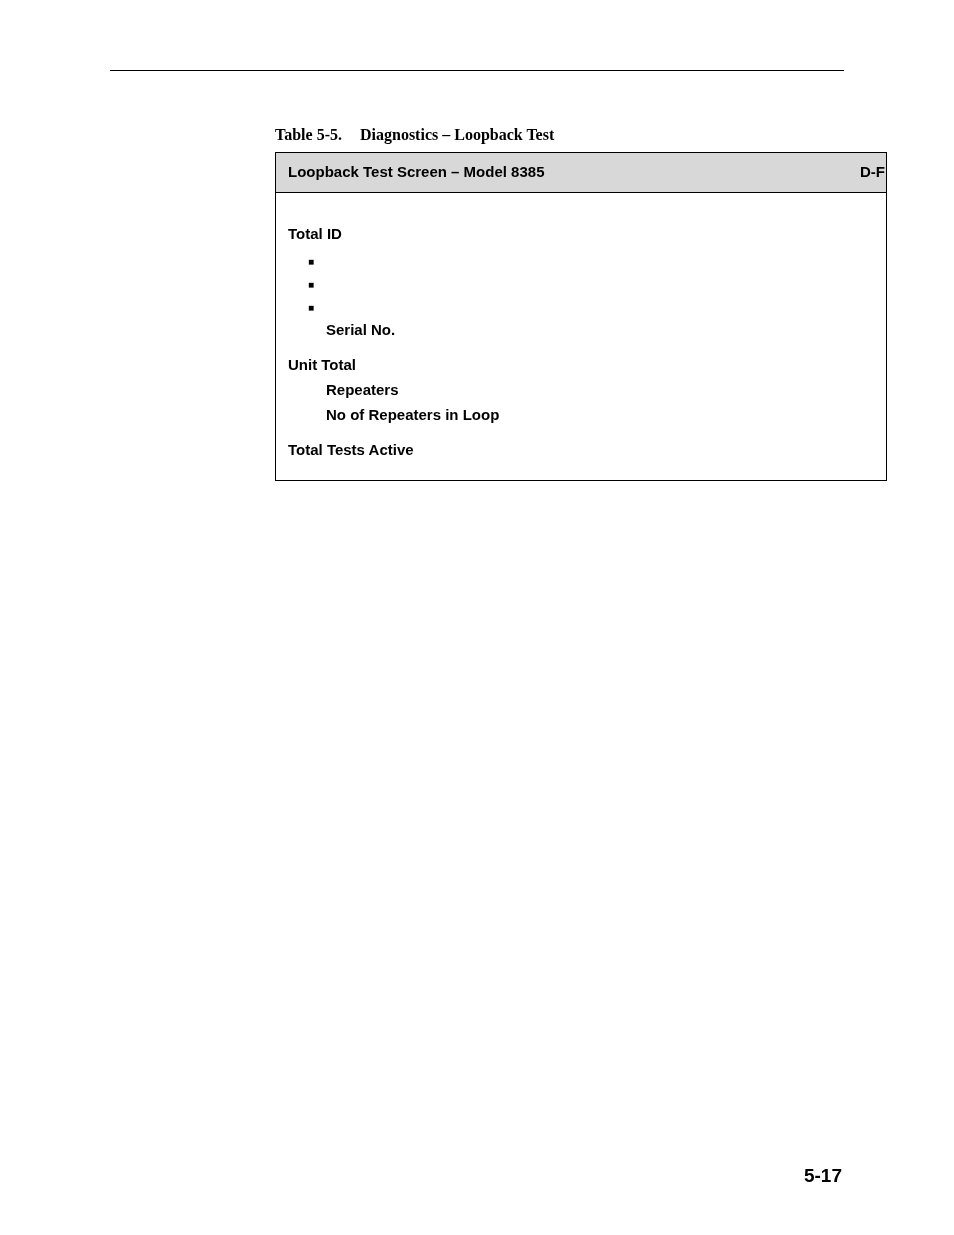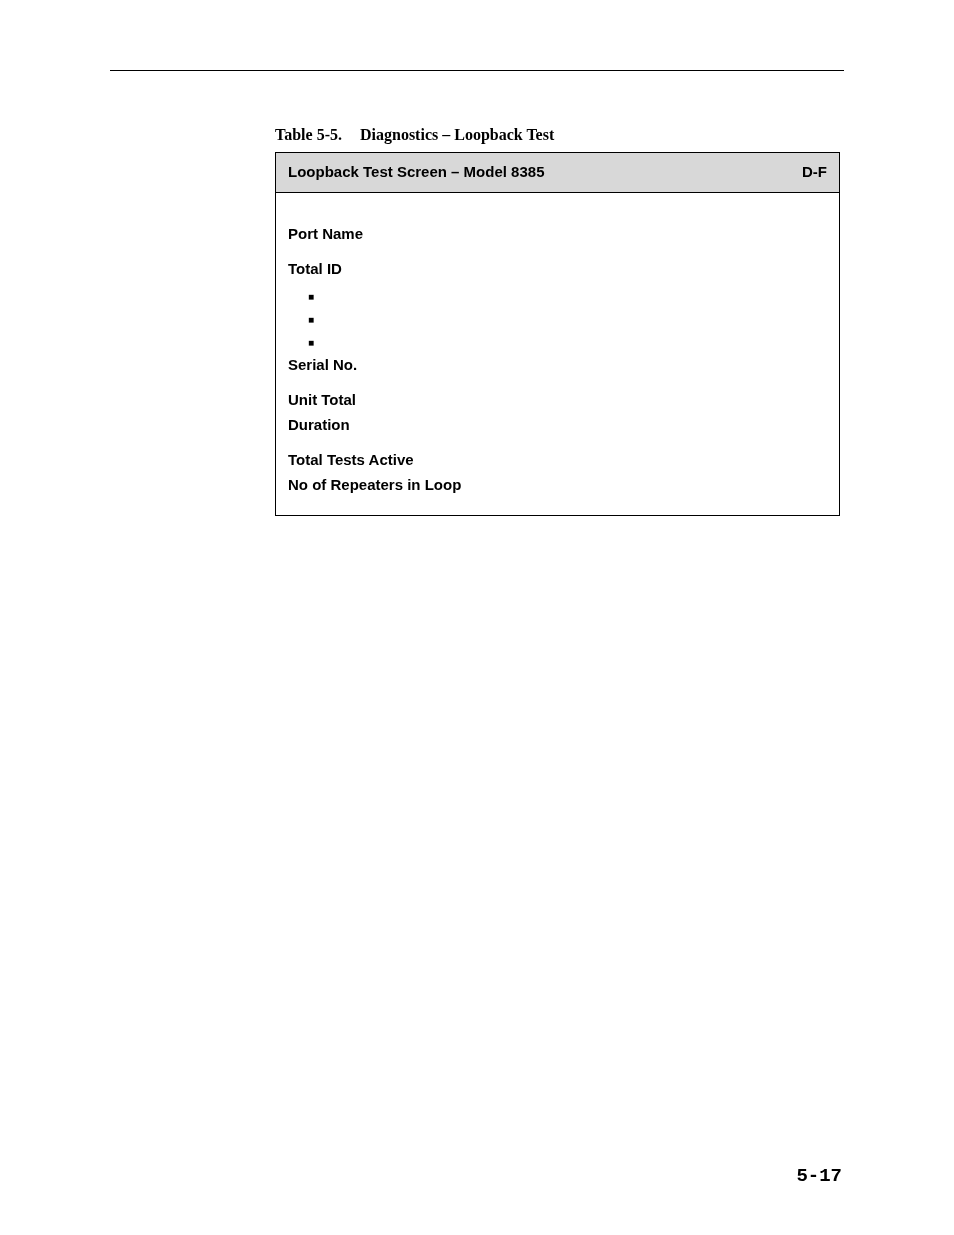--- a/index.html
+++ b/index.html
@@ -20,80 +20,81 @@
       padding: 70px 110px 50px 110px;
       position: relative;
     }
     .top-rule {
       border: none;
       border-top: 1.5px solid #000;
       margin-bottom: 55px;
     }
     .content {
       margin-left: 165px;
-      width: 565px;
+      width: 612px;
     }
     .caption {
       font-family: "Times New Roman", Times, serif;
       font-size: 16px;
       font-weight: bold;
       margin-bottom: 8px;
     }
     .caption .cap-num {
       margin-right: 18px;
     }
     .table-box {
       border: 1px solid #000;
       width: 100%;
     }
     .table-header {
       background: #d8d8d8;
       border-bottom: 1px solid #000;
-      padding: 10px 12px 12px 12px;
+      padding: 10px 1px 12px 12px;
       display: flex;
       justify-content: space-between;
       align-items: flex-start;
     }
     .hdr-text {
       font-family: Arial, Helvetica, sans-serif;
       font-size: 15px;
       font-weight: bold;
     }
     .table-body {
       padding: 14px 12px 22px 12px;
       font-family: Arial, Helvetica, sans-serif;
       font-size: 15px;
       font-weight: bold;
     }
     .field {
       margin-top: 18px;
     }
     .field.tight {
       margin-top: 8px;
+      margin-left: 38px;
     }
     .bullets {
       list-style: none;
       padding-left: 20px;
       margin-top: 10px;
     }
     .bullets li {
       margin: 8px 0;
       line-height: 1;
     }
     .bullets li::before {
       content: "■";
       font-size: 10px;
       color: #000;
       display: inline-block;
     }
     .page-number {
       position: absolute;
       bottom: 48px;
       right: 112px;
-      font-family: Liberation Mono, monospace;
+      font-family: Liberation Sans, sans-serif;
       font-size: 19px;
       font-weight: bold;
     }
   </style>
 </head>
 <body>
 
 <div class="page">
   <hr class="top-rule">
 
@@ -102,33 +103,32 @@
       <span class="cap-num">Table 5-5.</span><span>Diagnostics – Loopback Test</span>
     </div>
 
     <div class="table-box">
       <div class="table-header">
         <span class="hdr-text">Loopback Test Screen – Model 8385</span>
         <span class="hdr-text">D-F</span>
       </div>
 
       <div class="table-body">
-        <div class="field">Port Name</div>
 
         <div class="field">Total ID</div>
         <ul class="bullets">
           <li></li>
           <li></li>
           <li></li>
         </ul>
         <div class="field tight">Serial No.</div>
 
         <div class="field">Unit Total</div>
-        <div class="field tight">Duration</div>
+        <div class="field tight">Repeaters</div>
 
+        <div class="field tight">No of Repeaters in Loop</div>
         <div class="field">Total Tests Active</div>
-        <div class="field tight">No of Repeaters in Loop</div>
       </div>
     </div>
   </div>
 
   <div class="page-number">5-17</div>
 </div>
 
 </body></html>

